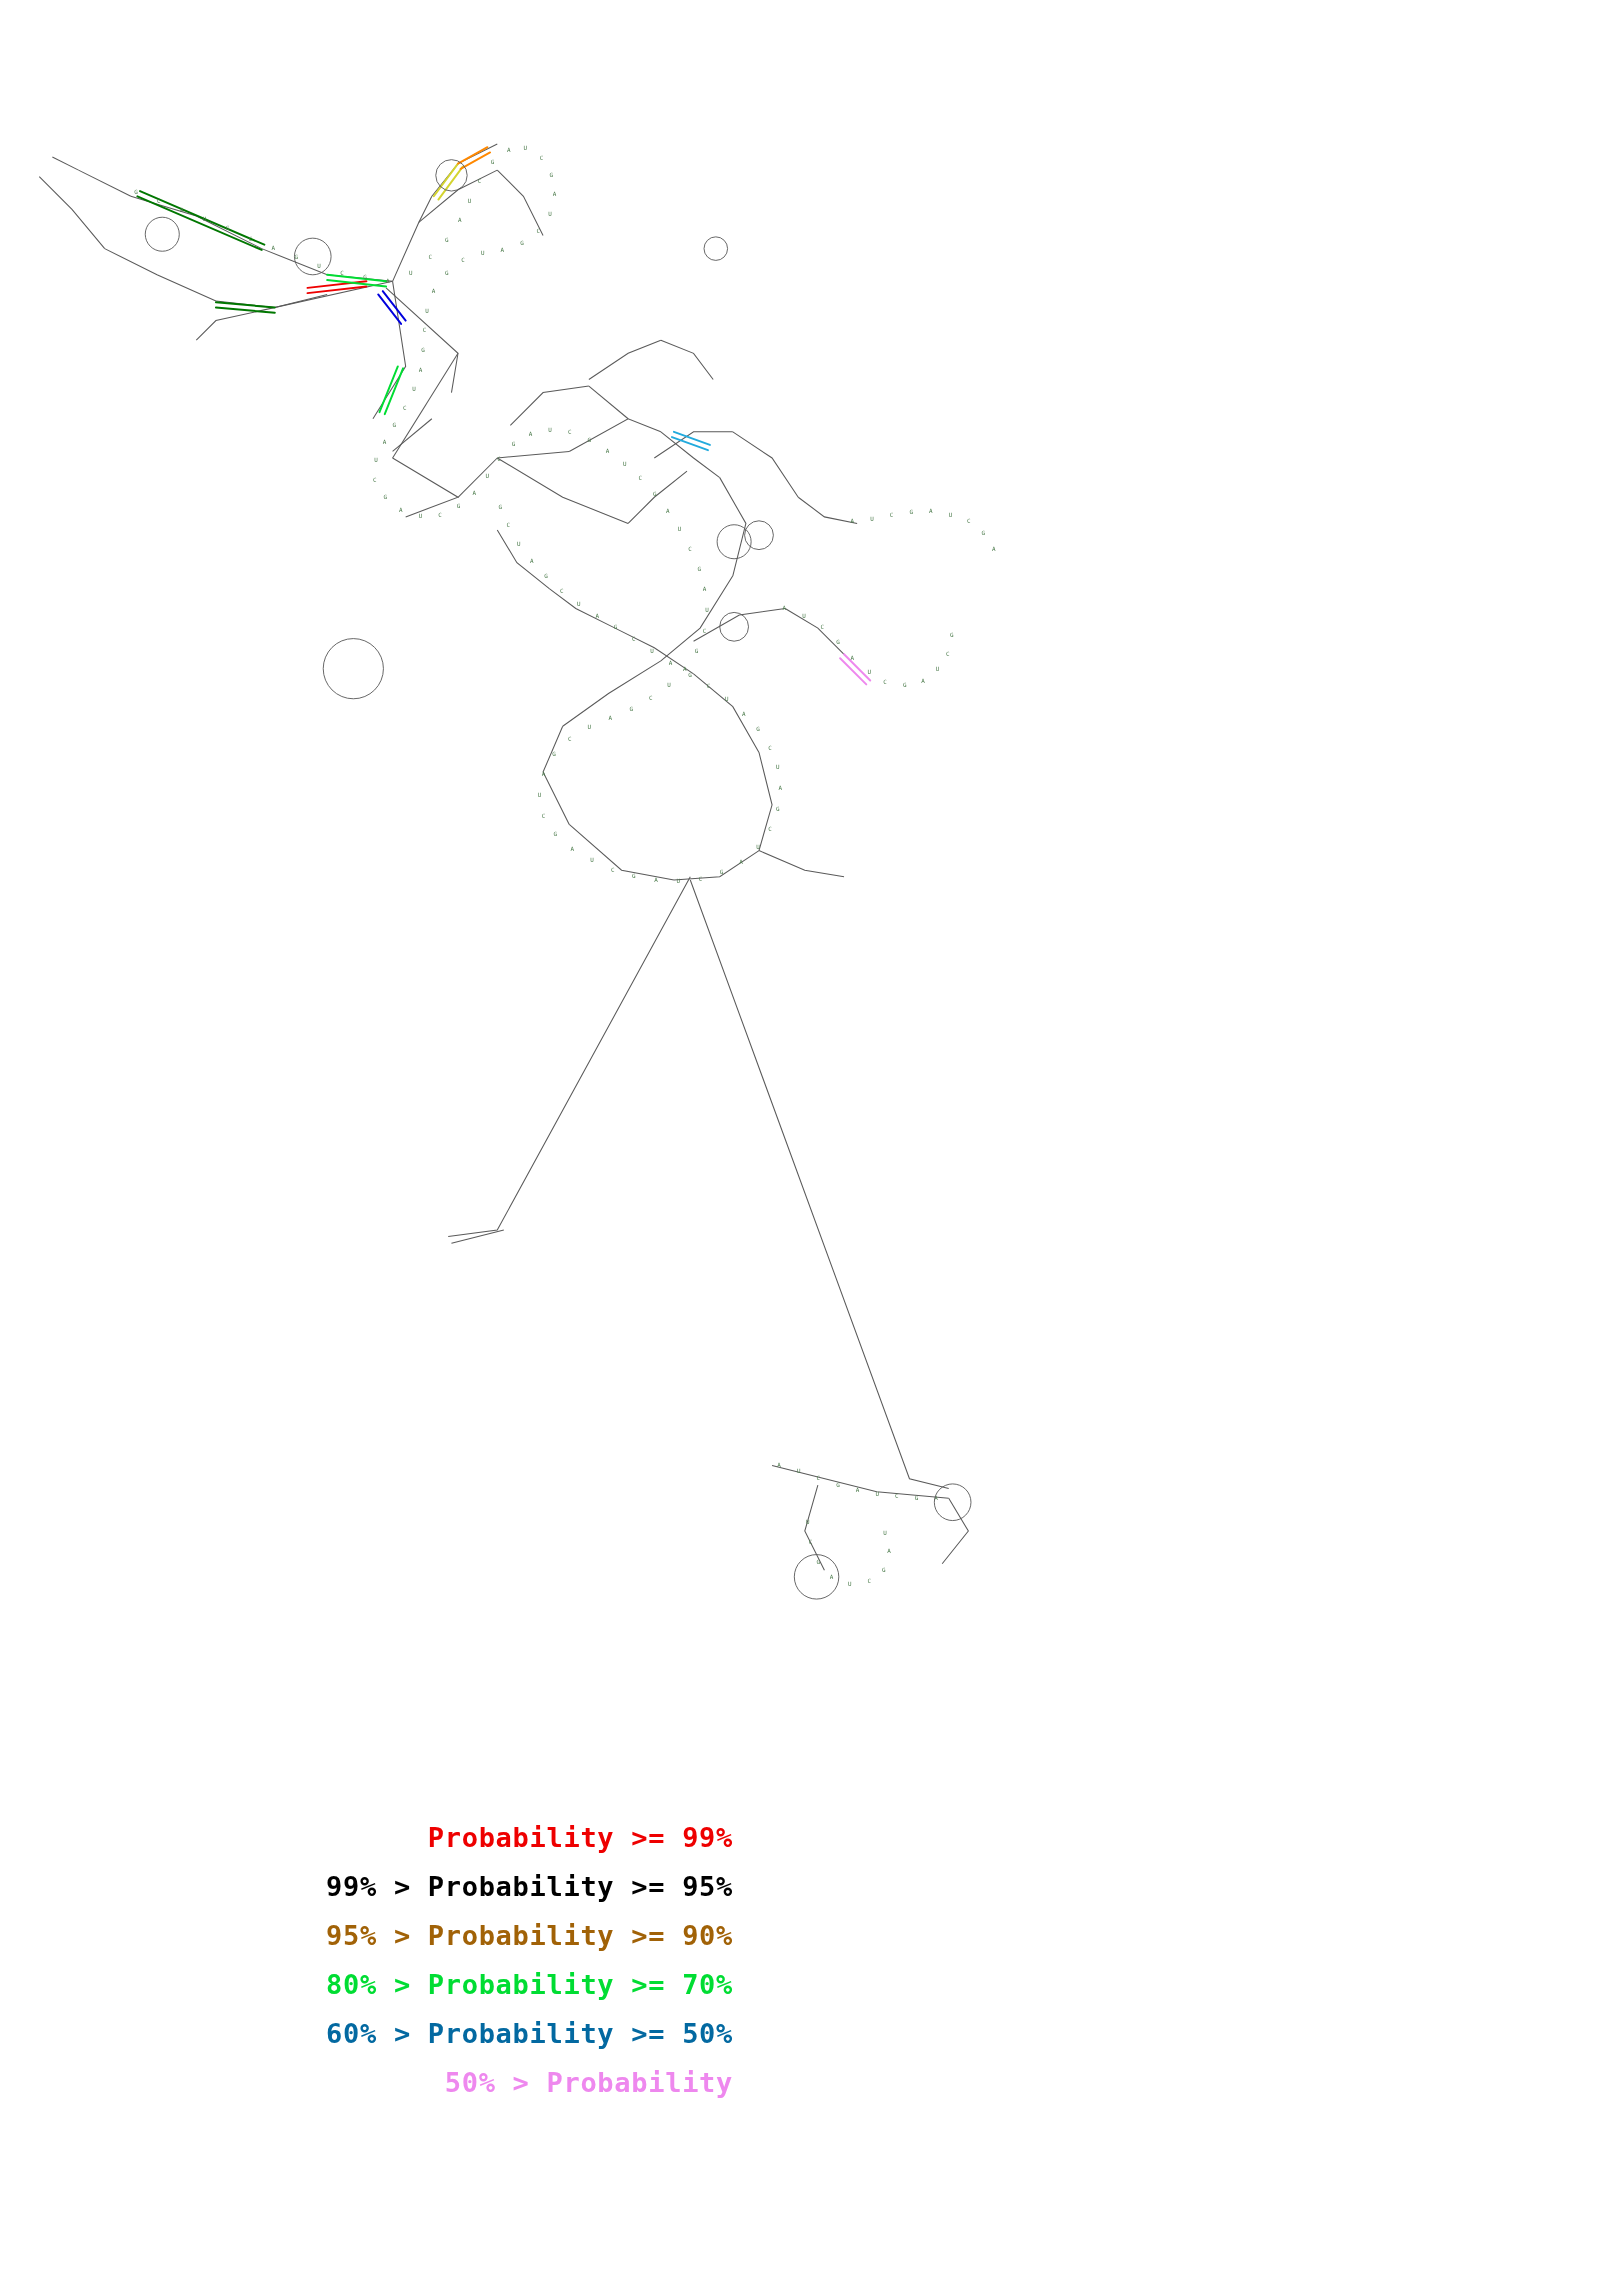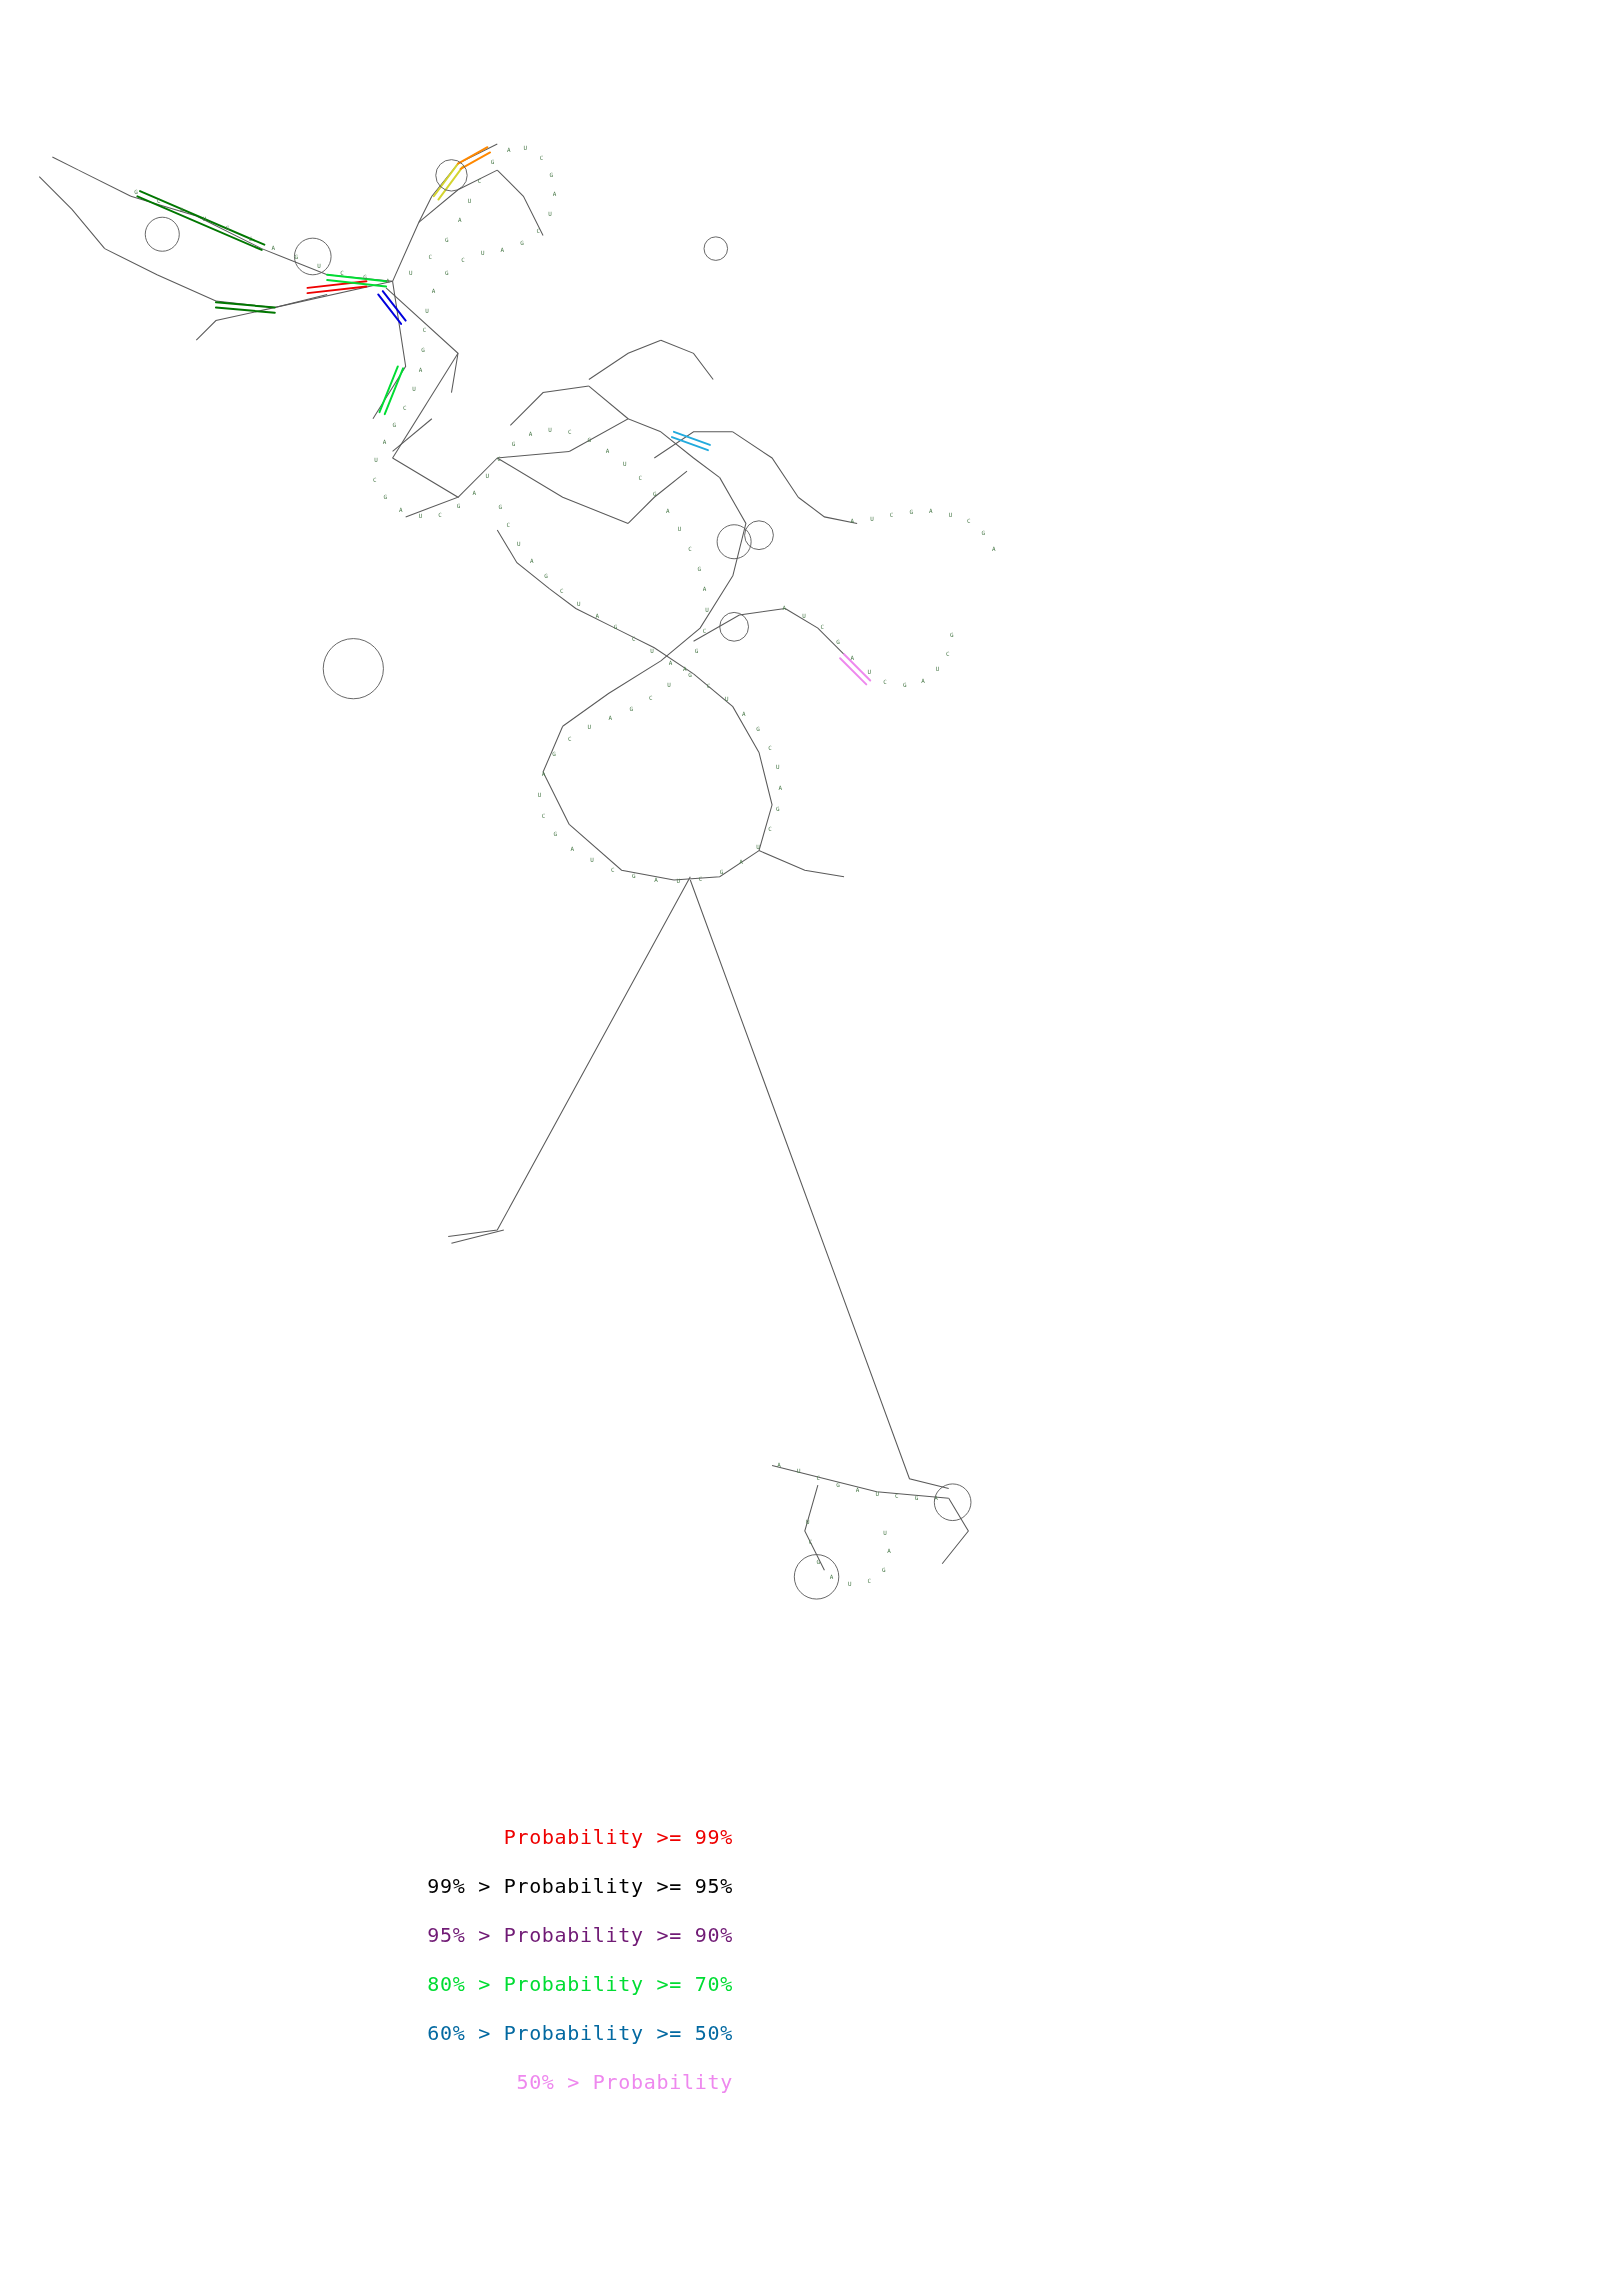--- a/index.html
+++ b/index.html
@@ -22,22 +22,22 @@
     height: 1832px;
   }
   #legend {
     position: absolute;
     left: 92px;
     top: 1813px;
     width: 785px;
   }
   .legend-row {
     font-family: "DejaVu Sans Mono", monospace;
-    font-size: 20px;
-    font-weight: normal;
+    font-size: 27px;
+    font-weight: bold;
     letter-spacing: 0.7px;
     line-height: 49px;
     white-space: pre;
     text-align: right;
     width: 641px;
   }
   .energy-row {
     font-family: "DejaVu Sans Mono", monospace;
     font-size: 27px;
     font-weight: bold;
@@ -310,18 +310,18 @@
     <circle cx="1248" cy="2410" r="34"></circle>
     <circle cx="1456" cy="2296" r="28"></circle>
     <circle cx="1122" cy="958" r="22"></circle>
     <circle cx="1094" cy="380" r="18"></circle>
   </g>
 </svg>
 
 <div id="legend">
   <div class="legend-row" style="color:#ee0000">Probability &gt;= 99%</div>
   <div class="legend-row" style="color:#000000">99% &gt; Probability &gt;= 95%</div>
-  <div class="legend-row" style="color:#701a75">95% &gt; Probability &gt;= 90%</div>
+  <div class="legend-row" style="color:#a16207">95% &gt; Probability &gt;= 90%</div>
   <div class="legend-row" style="color:#00dd33">80% &gt; Probability &gt;= 70%</div>
   <div class="legend-row" style="color:#0369a1">60% &gt; Probability &gt;= 50%</div>
   <div class="legend-row" style="color:#ee88ee">50% &gt; Probability</div>
 </div>
 
 
 </body></html>

